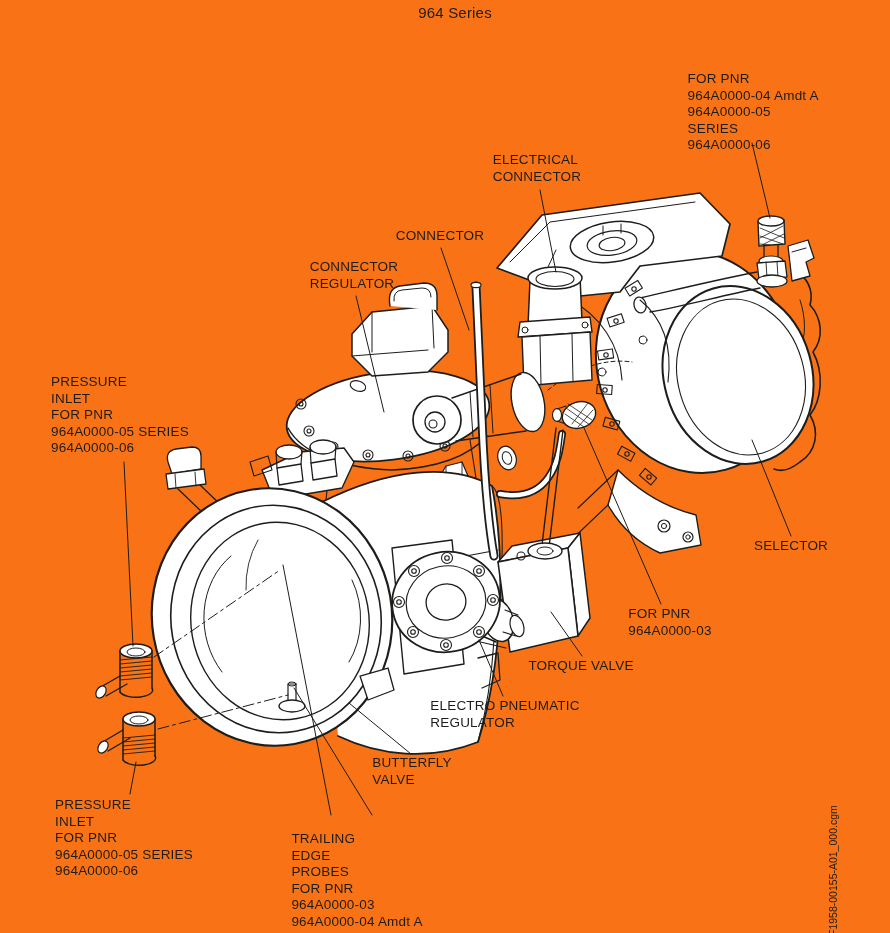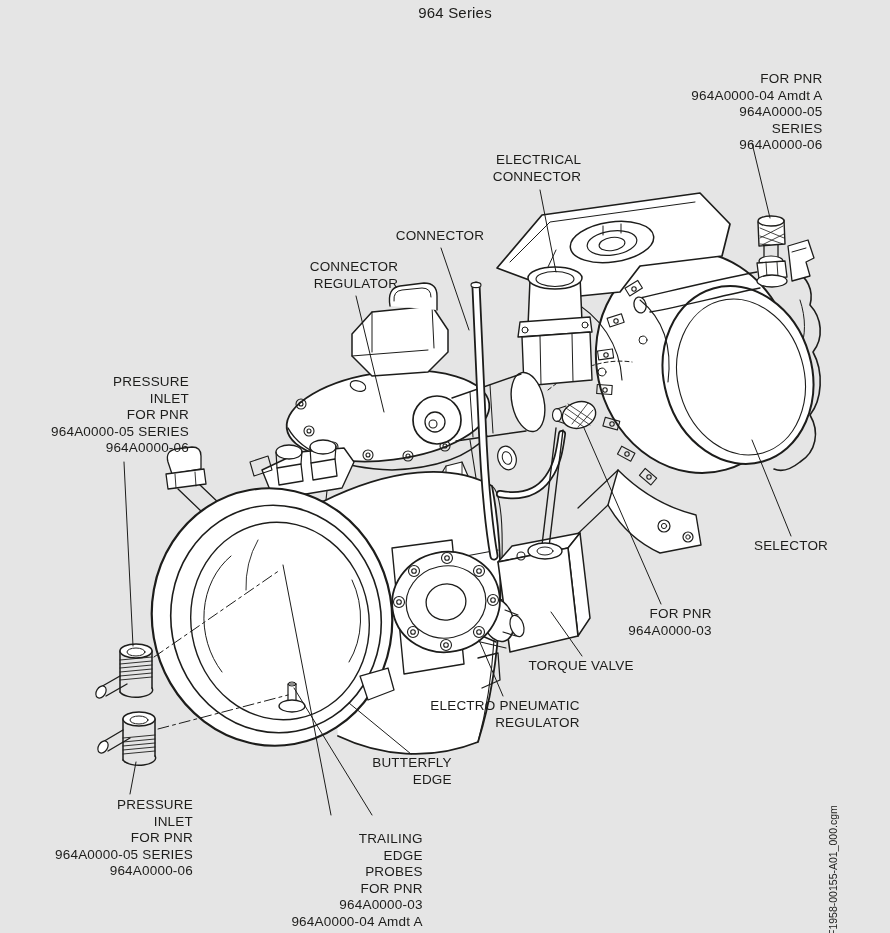--- a/index.html
+++ b/index.html
@@ -1,27 +1,27 @@
 <!DOCTYPE html>
 <html><head>
 <meta charset="utf-8">
 <style>
   html,body{margin:0;padding:0;background:#ffffff;}
   .page{
     position:relative;
     width:890px;height:933px;
-    background:#e5e5e5;
+    background:#f97316;
     font-family:"Liberation Sans", sans-serif;
     overflow:hidden;
   }
   .drawing{position:absolute;left:0;top:0;}
   .lbl{
     position:absolute;
     transform:translateX(-50%);
-    text-align:right;
+    text-align:left;
     font-size:13.5px;
     line-height:16.5px;
     color:#1d1d1b;
     white-space:pre-line;
     letter-spacing:.2px;
   }
   .title{
     position:absolute;
     transform:translateX(-50%);
     font-size:15px;
@@ -335,21 +335,21 @@
 
   <div class="lbl" style="left:670px;top:606px;">FOR PNR
 964A0000-03</div>
 
   <div class="lbl" style="left:581px;top:658px;">TORQUE VALVE</div>
 
   <div class="lbl" style="left:505px;top:698px;">ELECTRO PNEUMATIC
 REGULATOR</div>
 
   <div class="lbl" style="left:412px;top:755px;">BUTTERFLY
-EDGE</div>
+VALVE</div>
 
   <div class="lbl" style="left:124px;top:797px;">PRESSURE
 INLET
 FOR PNR
 964A0000-05 SERIES
 964A0000-06</div>
 
   <div class="lbl" style="left:357px;top:817px;margin-top:14px;">TRAILING
 EDGE
 PROBES

